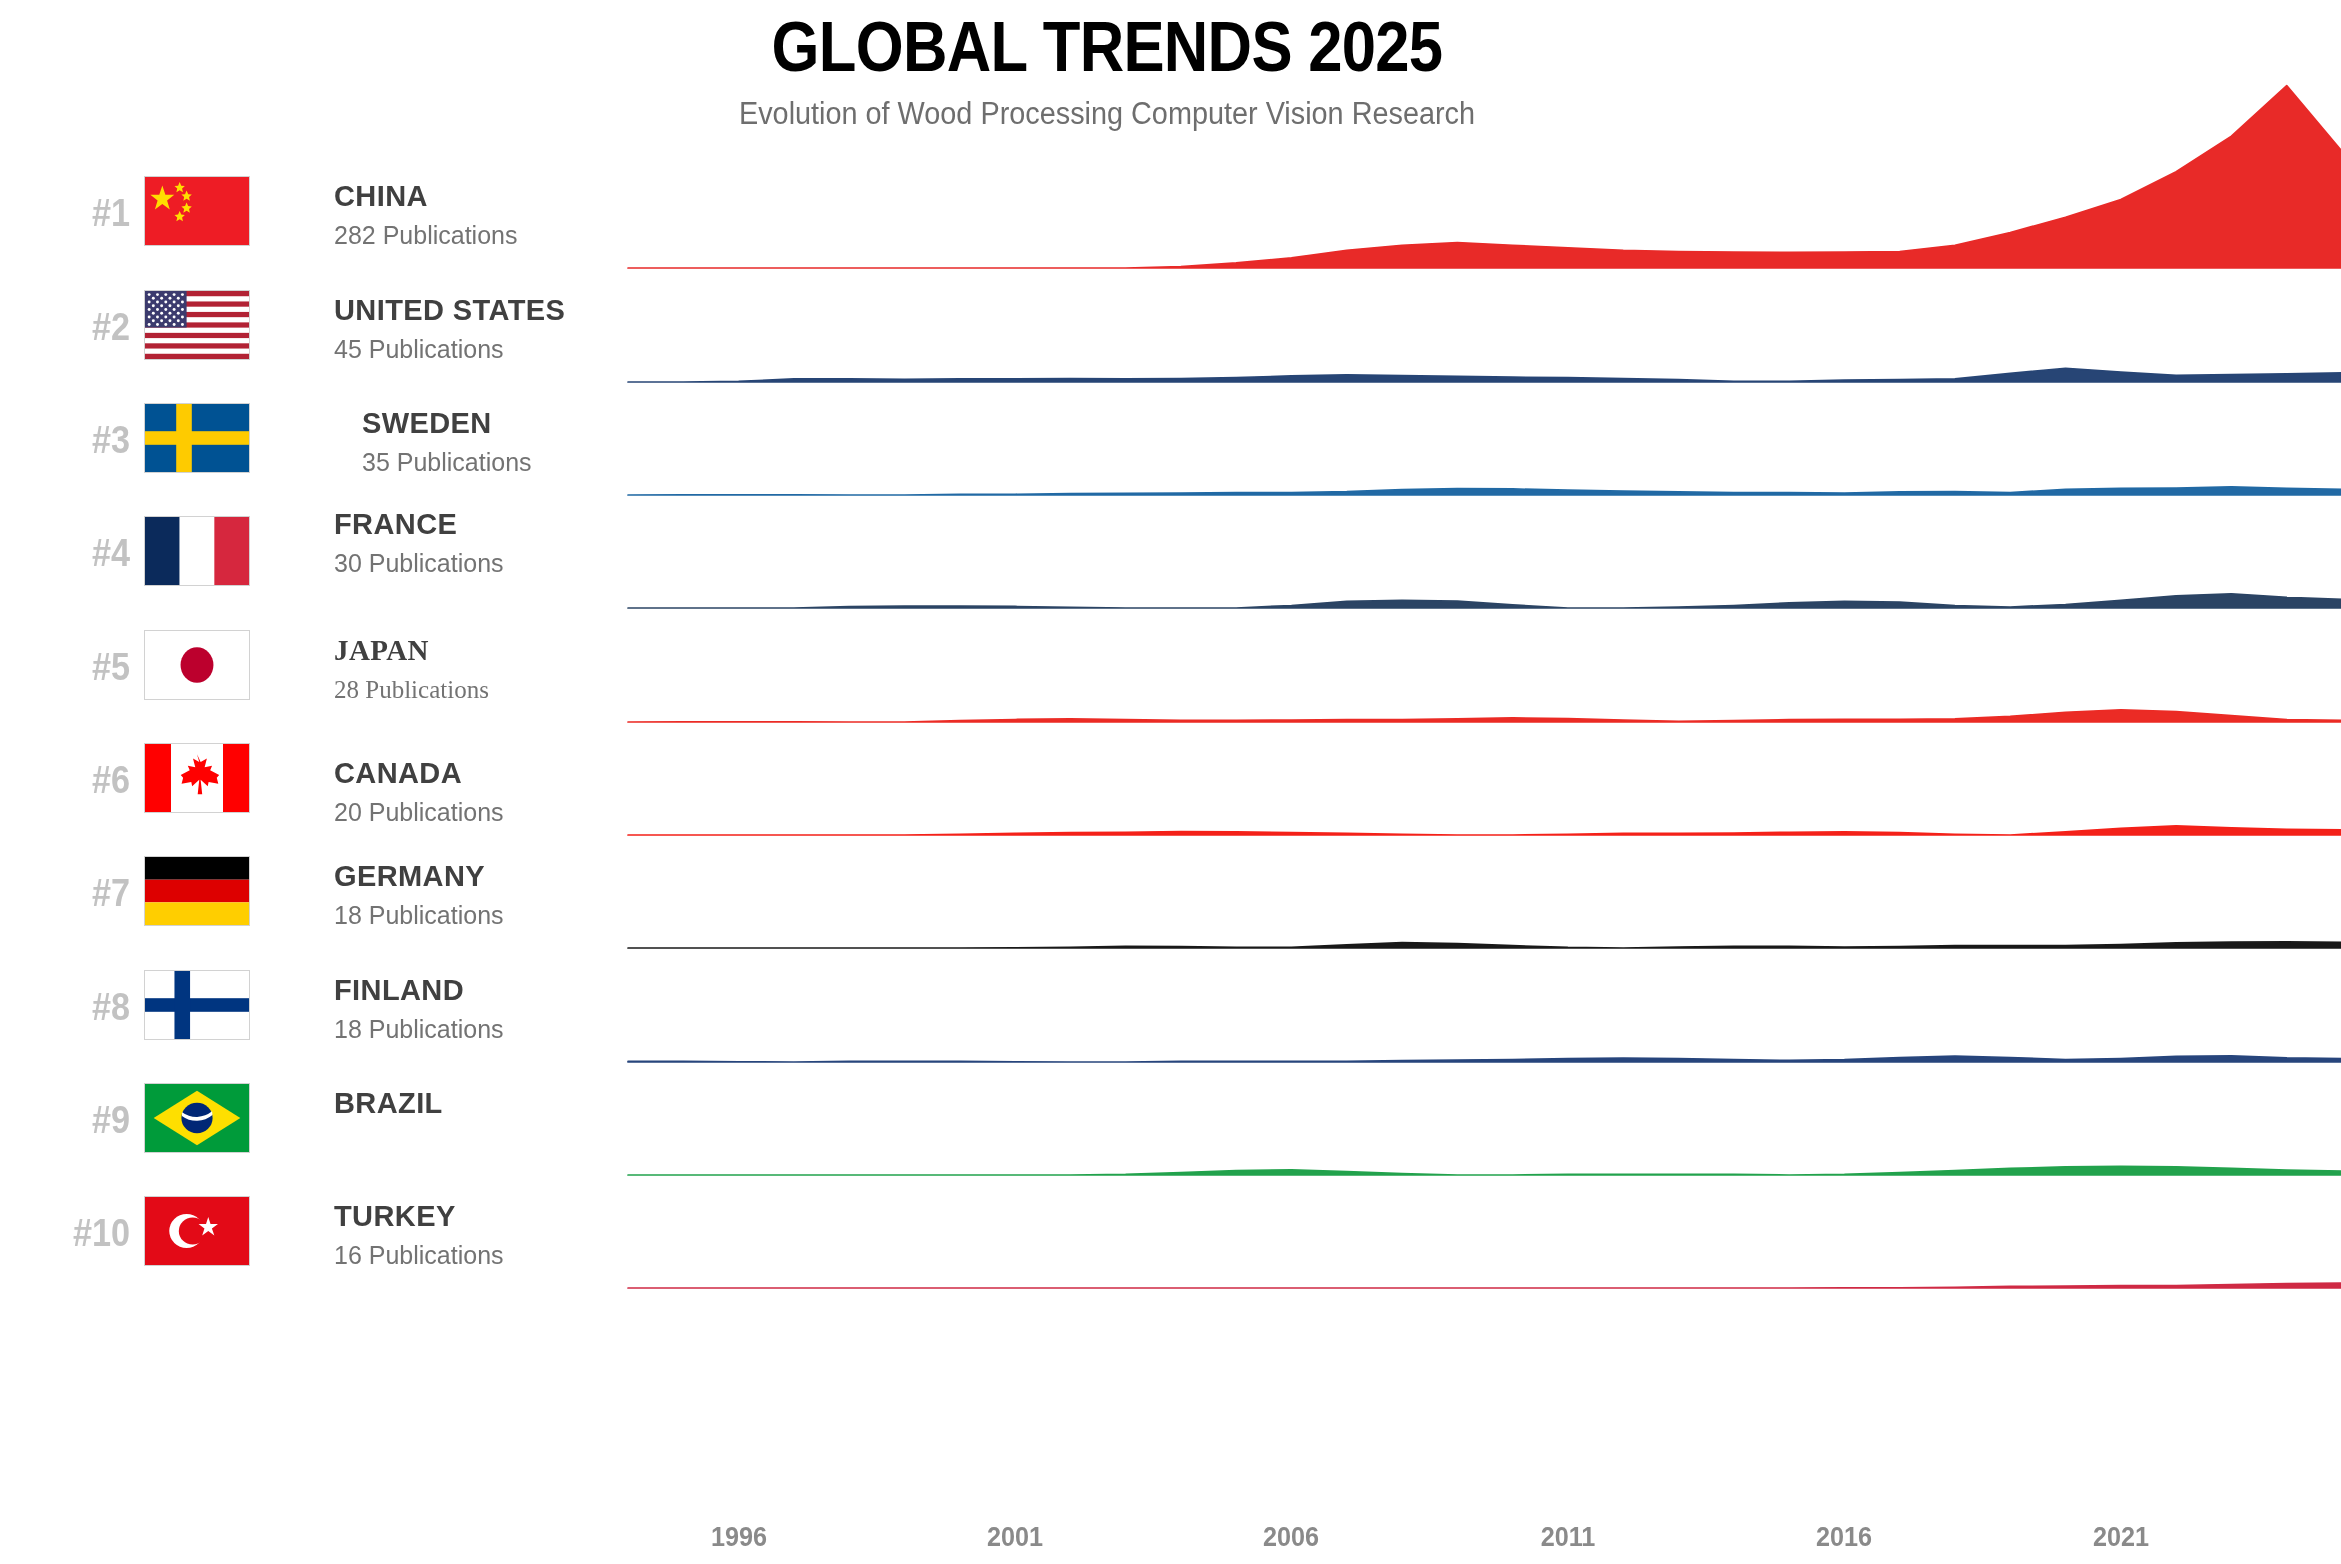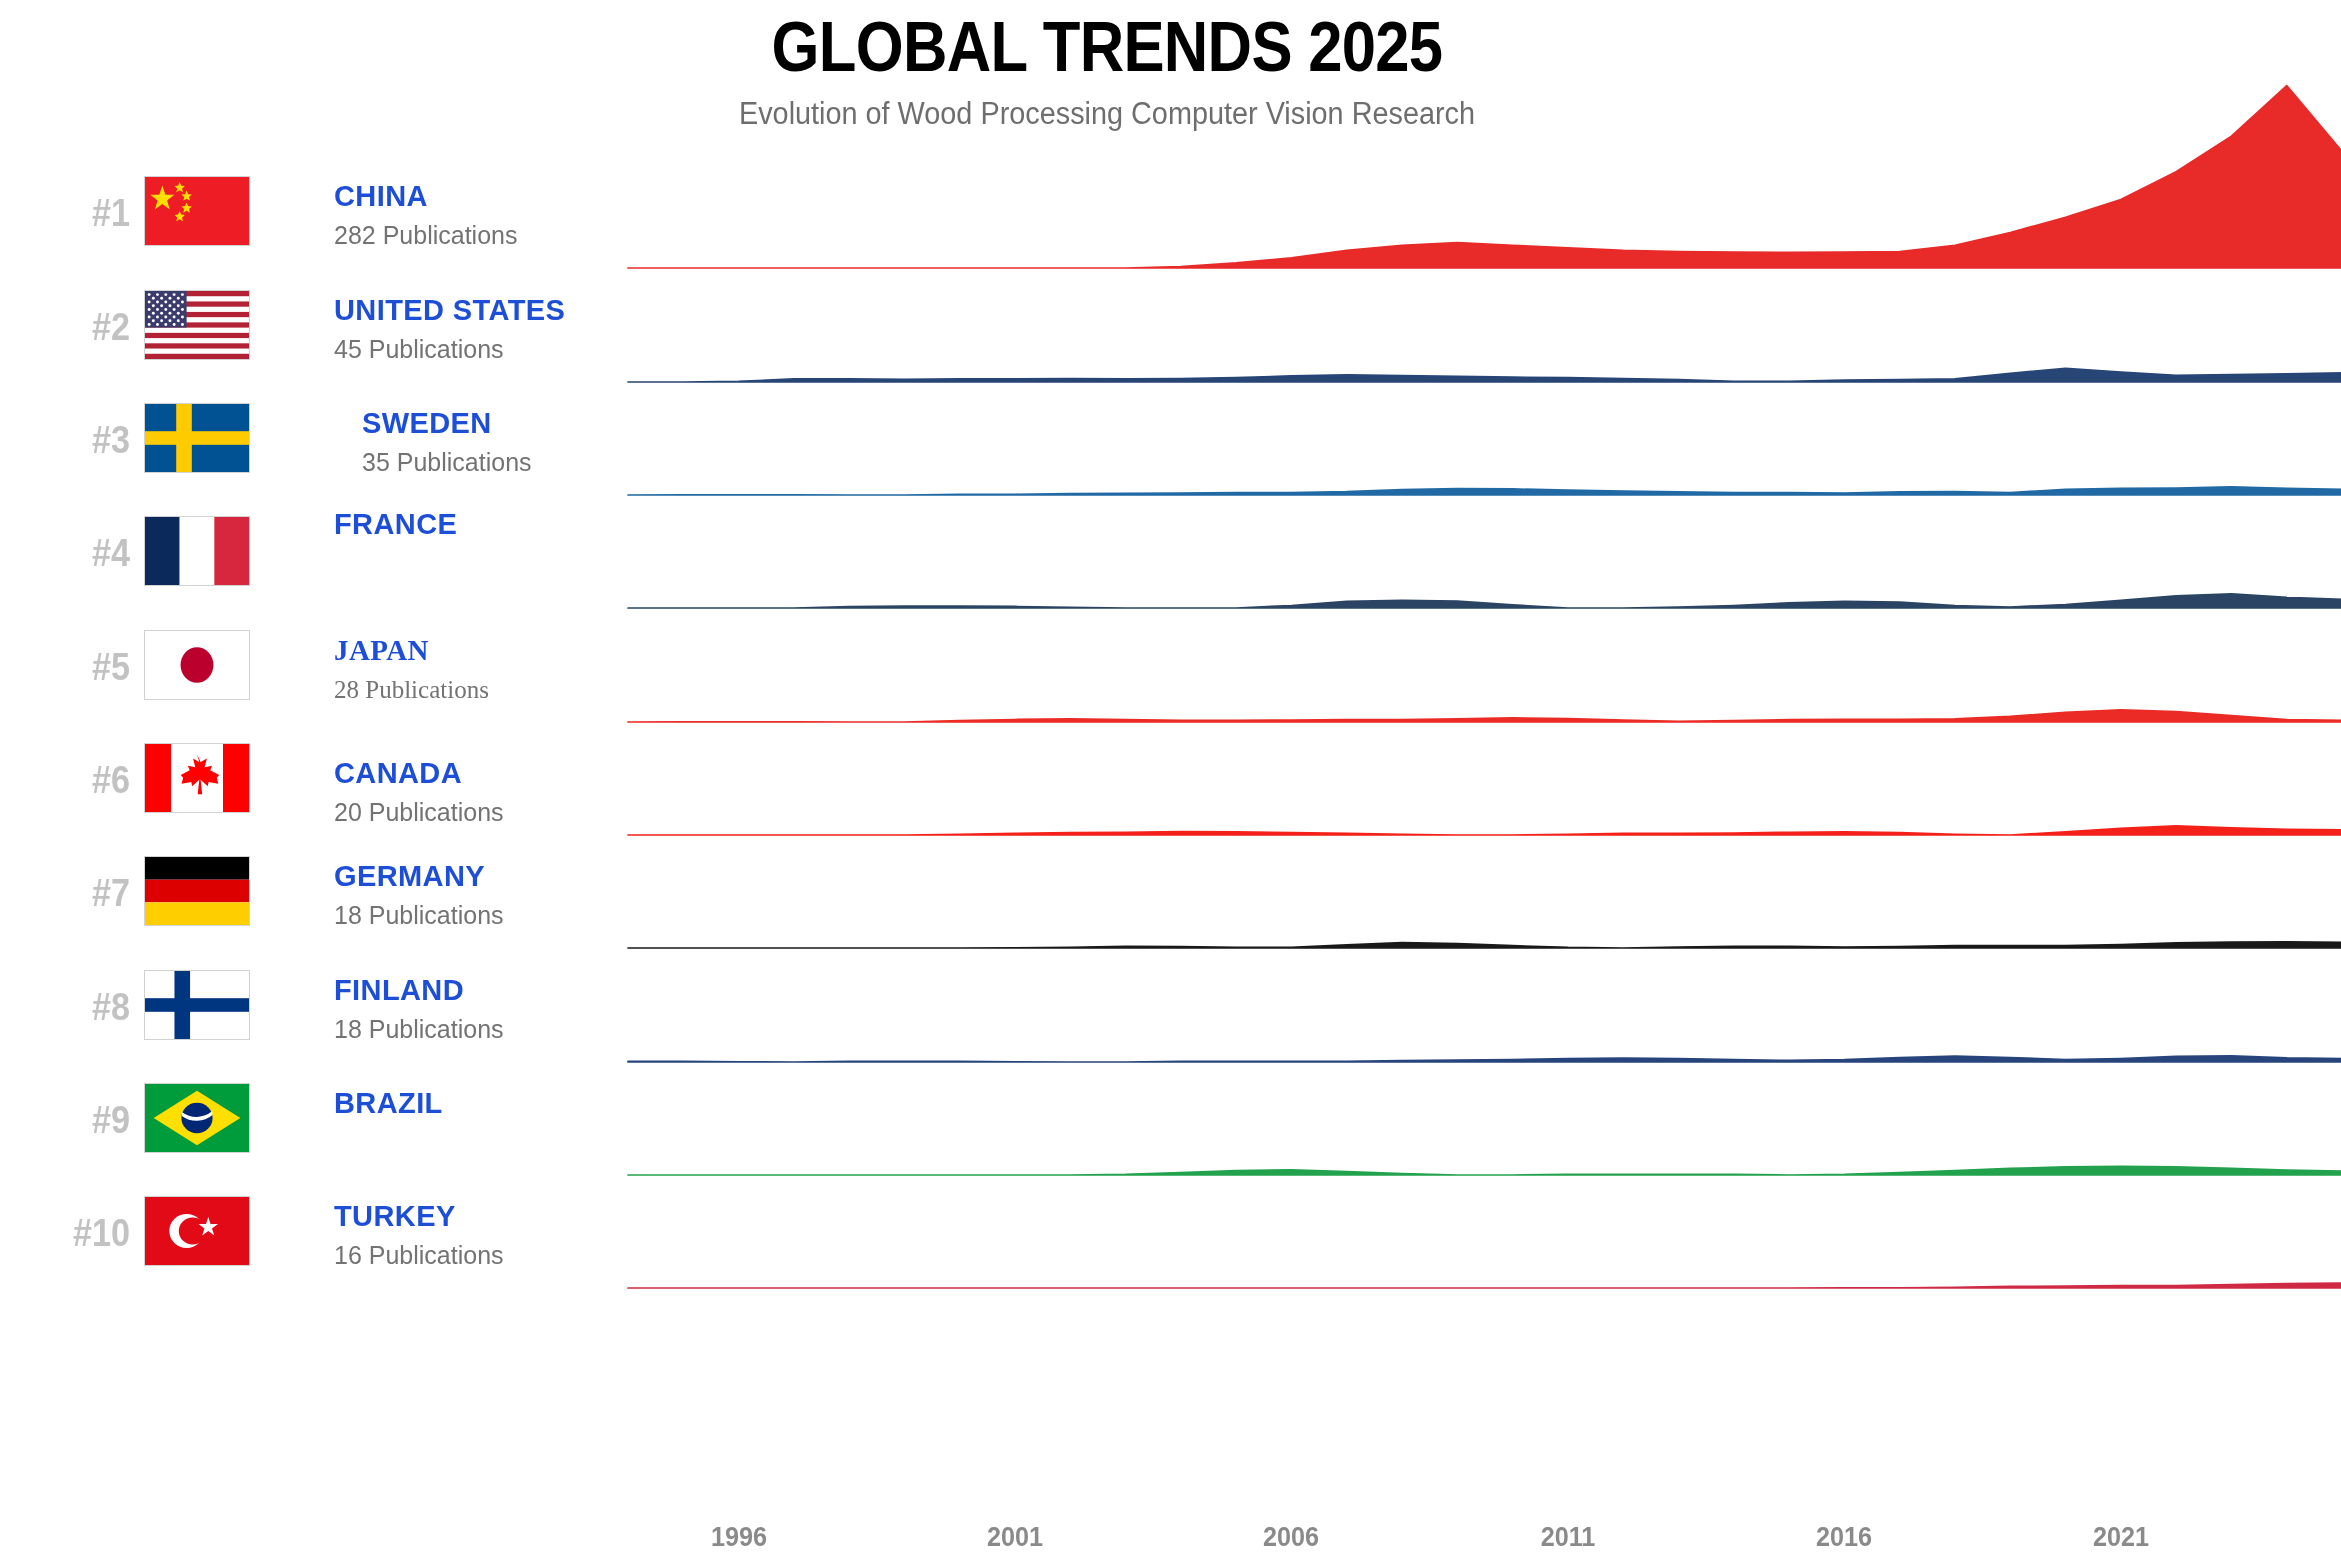--- a/index.html
+++ b/index.html
@@ -91,21 +91,21 @@
 
   
   .labelblock {
     position: absolute;
     left: 334px;
     width: 429px;
   }
   .country {
     font-weight: bold;
     font-size: 29px;
-    color: #1d4ed8;
+    color: #404040;
     line-height: 1;
     letter-spacing: 0.4px;
     white-space: nowrap;
   }
   .pubs {
     font-weight: normal;
     font-size: 25px;
     color: #737373;
     line-height: 1;
     padding-top: 11.5px;
@@ -272,20 +272,21 @@
       <div class="rank" style="top: 40px;">#4</div>
       <div class="flag" style="top: 22px;">
         <svg viewBox="0 0 60 40" preserveAspectRatio="none" xmlns="http://www.w3.org/2000/svg">
     <rect width="20" height="40" x="0" fill="#0B2A5B"></rect>
     <rect width="20" height="40" x="20" fill="#ffffff"></rect>
     <rect width="20" height="40" x="40" fill="#D6273E"></rect>
   </svg>
       </div>
       <div class="labelblock" style="top: 16px;">
         <div class="country">FRANCE</div>
+        <div class="pubs">30 Publications</div>
       </div>
     </div>
     <div class="row" style="top: 466px;">
       <div class="ridge" style="top: -116px;">
         <svg viewBox="0 0 3058 330" preserveAspectRatio="none" xmlns="http://www.w3.org/2000/svg">
           <path d="M820.0,300.0 L892.2,299.7 L964.4,299.7 L1036.6,299.7 L1108.8,300.0 L1181.0,300.0 L1253.2,298.3 L1325.4,296.7 L1397.5,296.0 L1469.7,296.7 L1541.9,298.0 L1614.1,298.0 L1686.3,297.4 L1758.5,297.0 L1830.7,296.7 L1902.9,296.0 L1975.1,294.7 L2047.3,295.7 L2119.5,297.4 L2191.7,299.3 L2263.9,298.3 L2336.1,297.0 L2408.3,296.4 L2480.5,296.4 L2552.6,296.0 L2624.8,292.7 L2697.0,287.4 L2769.2,284.1 L2841.4,286.4 L2913.6,291.7 L2985.8,296.7 L3058.0,298.0 L3058.0,300 L820.0,300 Z" fill="#EB2B25" stroke="#EB2B25" stroke-width="2.2" stroke-linejoin="round"></path>
         </svg>
       </div>
       <div class="rank" style="top: 40px;">#5</div>
       <div class="flag" style="top: 22px;">

